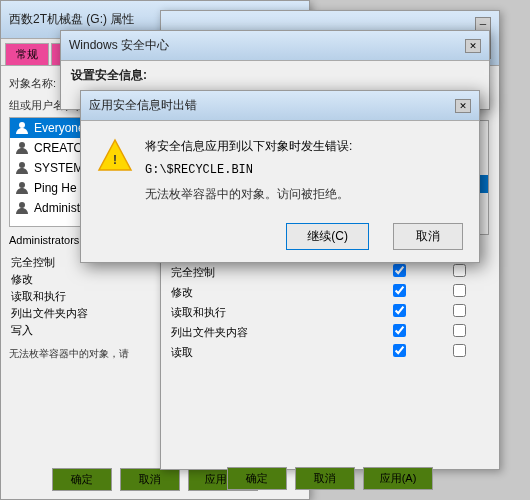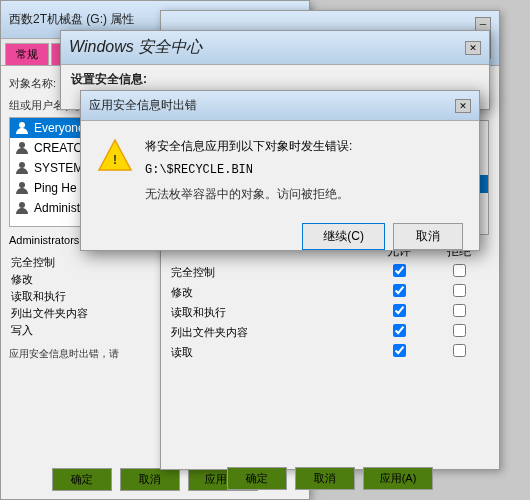--- a/index.html
+++ b/index.html
@@ -114,21 +114,21 @@
       z-index: 10;
     }
     .sec-window .title-bar {
       background: linear-gradient(to bottom, #d8e8f8, #b8d0e8);
       padding: 6px 8px;
       display: flex;
       align-items: center;
       justify-content: space-between;
       border-bottom: 1px solid #aaa;
     }
-    .sec-window .title-text { font-size: 16px; color: #222; font-style: italic; }
+    .sec-window .title-text { font-size: 12px; color: #222; }
     .sec-window-content { padding: 6px 10px; font-size: 12px; font-weight: bold; color: #222; }
 
     
     .alert-window {
       position: absolute;
       top: 90px; left: 80px;
       width: 400px;
       background: #f0f0f0;
       border: 1px solid #999;
       box-shadow: 4px 4px 16px rgba(0,0,0,0.5);
@@ -142,21 +142,21 @@
       justify-content: space-between;
       border-bottom: 1px solid #aaa;
     }
     .alert-window .title-text { font-size: 12px; color: #222; text-align: center; }
     .alert-content { padding: 16px 16px 12px 16px; display: flex; gap: 12px; align-items: flex-start; }
     .alert-icon { width: 36px; height: 36px; flex-shrink: 0; }
     .alert-text-area { flex: 1; }
     .alert-main-text { font-size: 12px; margin-bottom: 8px; line-height: 1.5; }
     .alert-path { font-size: 12px; margin-bottom: 8px; font-weight: normal; font-family: Liberation Mono, monospace; }
     .alert-sub-text { font-size: 12px; color: #333; line-height: 1.5; }
-    .alert-buttons { display: flex; justify-content: flex-end; gap: 8px; padding: 8px 16px 0 16px; }
+    .alert-buttons { display: flex; justify-content: flex-end; gap: 24px; padding: 8px 16px 12px 16px; }
     .alert-btn { padding: 4px 20px; background: #e8e8e8; border: 1px solid #0078d4; cursor: pointer; font-size: 12px; min-width: 70px; }
     .alert-btn.primary { border-color: #0078d4; }
     .alert-btn.cancel { border-color: #999; }
 
     
     .warning-triangle {
       width: 36px; height: 36px;
       position: relative;
     }
     .warning-triangle svg { width: 36px; height: 36px; }
@@ -253,21 +253,21 @@
         <td class="perm-name">读取和执行</td>
       </tr>
       <tr class="perm-row">
         <td class="perm-name">列出文件夹内容</td>
       </tr>
       <tr class="perm-row">
         <td class="perm-name">写入</td>
       </tr>
     </tbody>
       </table>
-    <div class="bottom-note">应用安全信息时出错，请</div>
+    <div class="bottom-note">无法枚举容器中的对象，请</div>
   </div>
   <div class="bottom-buttons">
     <button class="dialog-btn">确定</button>
     <button class="dialog-btn">取消</button>
     <button class="dialog-btn">应用(A)</button>
   </div>
 </div>
 
 <div class="perm-window">
   <div class="title-bar">

